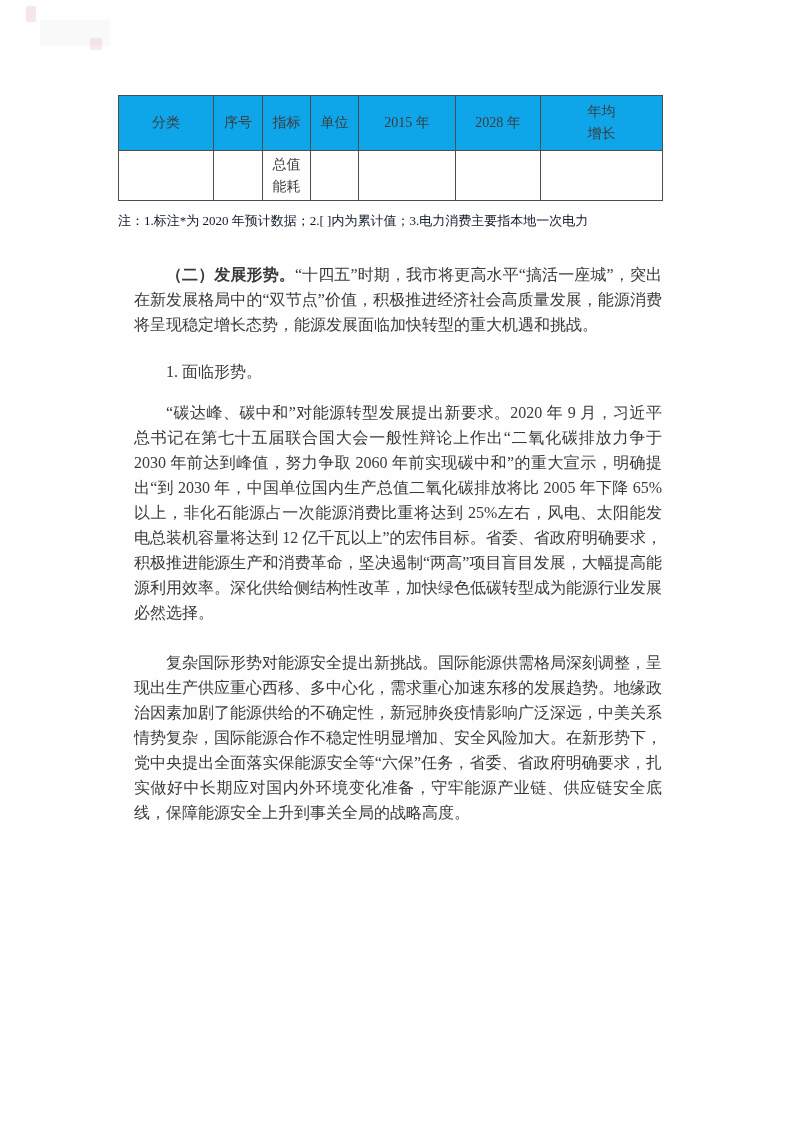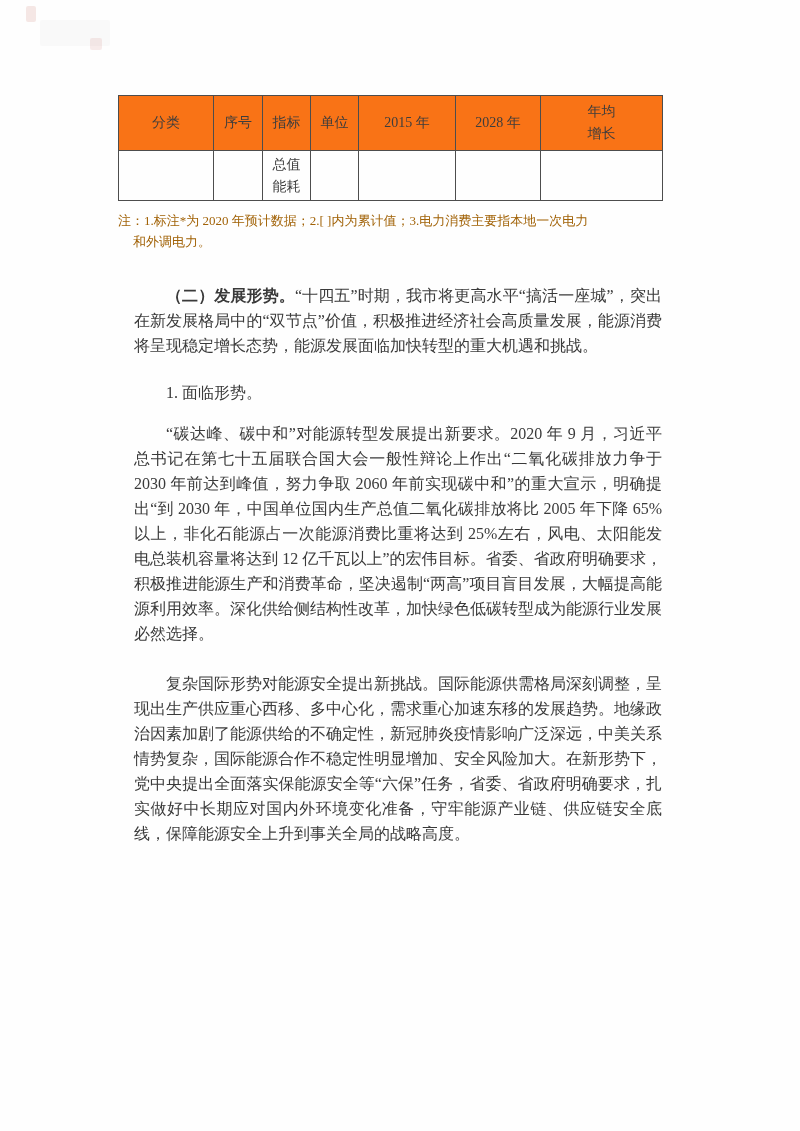--- a/index.html
+++ b/index.html
@@ -35,29 +35,29 @@
     color: #3d3d3d;
   }
   table.indicators td, table.indicators th {
     border: 1px solid #4d4d4d;
     text-align: center;
     vertical-align: middle;
     font-weight: normal;
     padding: 0 2px;
     overflow: hidden;
   }
-  table.indicators thead tr { background: #f97316; height: 55px; }
+  table.indicators thead tr { background: #0ea5e9; height: 55px; }
   table.indicators tbody tr { height: 50px; }
   .two-line div { line-height: 22px; }
 
   .note {
     margin-top: 9px;
     font-size: 13px;
     line-height: 21px;
-    color: #a16207;
+    color: #0f172a;
   }
   .note .note-cont { padding-left: 15px; }
 
   .bodytext { font-size: 16px; line-height: 25px; }
   .bodytext p {
     margin: 16px;
     text-indent: 2em;
     text-align: justify;
   }
   p.section-heading { margin-top: 31px; }
@@ -113,21 +113,20 @@
           <td></td>
           <td></td>
           <td></td>
           <td></td>
         </tr>
       </tbody>
     </table>
 
     <div class="note">
       <div>注：1.标注*为 2020 年预计数据；2.[ ]内为累计值；3.电力消费主要指本地一次电力</div>
-      <div class="note-cont">和外调电力。</div>
     </div>
 
     <div class="bodytext">
       <p class="section-heading">
         <span class="lead">（二）发展形势。</span><span>“十四五”时期，我市将更高水平“搞活一座城”，突出在新发展格局中的“双节点”价值，积极推进经济社会高质量发展，能源消费将呈现稳定增长态势，能源发展面临加快转型的重大机遇和挑战。</span>
       </p>
       <p class="sub-heading">1. 面临形势。</p>
       <p class="para-1">“碳达峰、碳中和”对能源转型发展提出新要求。2020 年 9 月，习近平总书记在第七十五届联合国大会一般性辩论上作出“二氧化碳排放力争于 2030 年前达到峰值，努力争取 2060 年前实现碳中和”的重大宣示，明确提出“到 2030 年，中国单位国内生产总值二氧化碳排放将比 2005 年下降 65%以上，非化石能源占一次能源消费比重将达到 25%左右，风电、太阳能发电总装机容量将达到 12 亿千瓦以上”的宏伟目标。省委、省政府明确要求，积极推进能源生产和消费革命，坚决遏制“两高”项目盲目发展，大幅提高能源利用效率。深化供给侧结构性改革，加快绿色低碳转型成为能源行业发展必然选择。</p>
       <p class="para-2">复杂国际形势对能源安全提出新挑战。国际能源供需格局深刻调整，呈现出生产供应重心西移、多中心化，需求重心加速东移的发展趋势。地缘政治因素加剧了能源供给的不确定性，新冠肺炎疫情影响广泛深远，中美关系情势复杂，国际能源合作不稳定性明显增加、安全风险加大。在新形势下，党中央提出全面落实保能源安全等“六保”任务，省委、省政府明确要求，扎实做好中长期应对国内外环境变化准备，守牢能源产业链、供应链安全底线，保障能源安全上升到事关全局的战略高度。</p>
     </div>

